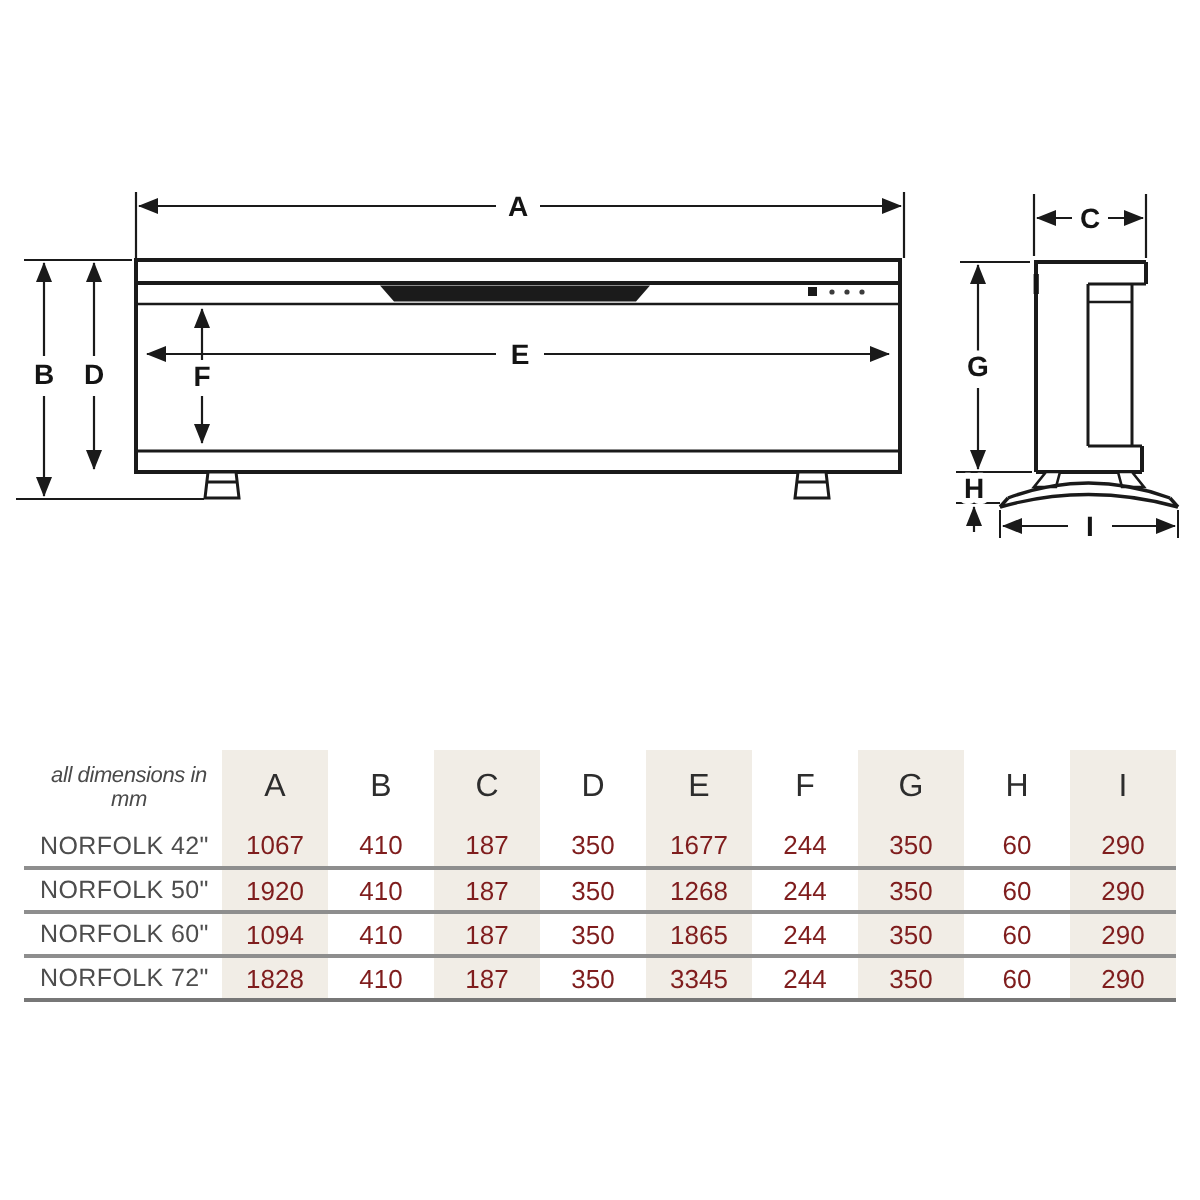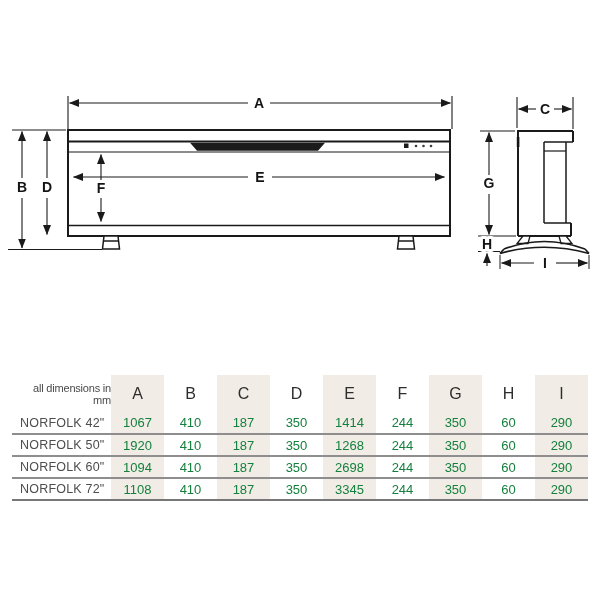--- a/index.html
+++ b/index.html
@@ -24,29 +24,29 @@
   #spec-table col.label-col{width:99px;}
   #spec-table col.dim-col{width:53px;}
   #spec-table td,#spec-table th{
     padding:0;margin:0;text-align:center;vertical-align:middle;
     font-weight:normal;
   }
   #spec-table thead tr{height:37px;}
   #spec-table tbody tr{height:22px;}
   #spec-table .shade{background:#f1ede6;}
   #spec-table .note{
-    font-size:11px;color:#4a4a4a;text-align:right;
+    font-style:italic;font-size:11px;color:#4a4a4a;text-align:center;
     padding-left:6px;letter-spacing:-0.2px;
   }
   #spec-table .col-letter{font-size:16px;color:#2d2d2d;}
   #spec-table .model{
     text-align:left;padding-left:8px;font-size:12.5px;color:#4d4d4d;
     letter-spacing:0.2px;white-space:nowrap;
   }
-  #spec-table .val{font-size:13px;color:#15803d;}
+  #spec-table .val{font-size:13px;color:#7f1d1d;}
   #spec-table tbody tr td{border-bottom:2px solid #8e8e8e;}
   #spec-table tbody tr:last-child td{border-bottom:2.5px solid #777777;}
 </style>
 </head>
 <body>
 
 <div id="diagram-wrap">
 <svg width="600" height="340" viewBox="0 0 600 340">
   <defs>
     <marker id="arr" markerWidth="10" markerHeight="8" refX="9.5" refY="4" orient="auto" markerUnits="userSpaceOnUse">
@@ -187,21 +187,21 @@
       <th class="col-letter shade">I</th>
     </tr>
   </thead>
   <tbody>
     <tr>
       <td class="model">NORFOLK 42"</td>
       <td class="val shade">1067</td>
       <td class="val">410</td>
       <td class="val shade">187</td>
       <td class="val">350</td>
-      <td class="val shade">1414</td>
+      <td class="val shade">1677</td>
       <td class="val">244</td>
       <td class="val shade">350</td>
       <td class="val">60</td>
       <td class="val shade">290</td>
     </tr>
     <tr>
       <td class="model">NORFOLK 50"</td>
       <td class="val shade">1920</td>
       <td class="val">410</td>
       <td class="val shade">187</td>
@@ -211,29 +211,29 @@
       <td class="val shade">350</td>
       <td class="val">60</td>
       <td class="val shade">290</td>
     </tr>
     <tr>
       <td class="model">NORFOLK 60"</td>
       <td class="val shade">1094</td>
       <td class="val">410</td>
       <td class="val shade">187</td>
       <td class="val">350</td>
-      <td class="val shade">2698</td>
+      <td class="val shade">1865</td>
       <td class="val">244</td>
       <td class="val shade">350</td>
       <td class="val">60</td>
       <td class="val shade">290</td>
     </tr>
     <tr>
       <td class="model">NORFOLK 72"</td>
-      <td class="val shade">1108</td>
+      <td class="val shade">1828</td>
       <td class="val">410</td>
       <td class="val shade">187</td>
       <td class="val">350</td>
       <td class="val shade">3345</td>
       <td class="val">244</td>
       <td class="val shade">350</td>
       <td class="val">60</td>
       <td class="val shade">290</td>
     </tr>
   </tbody>

